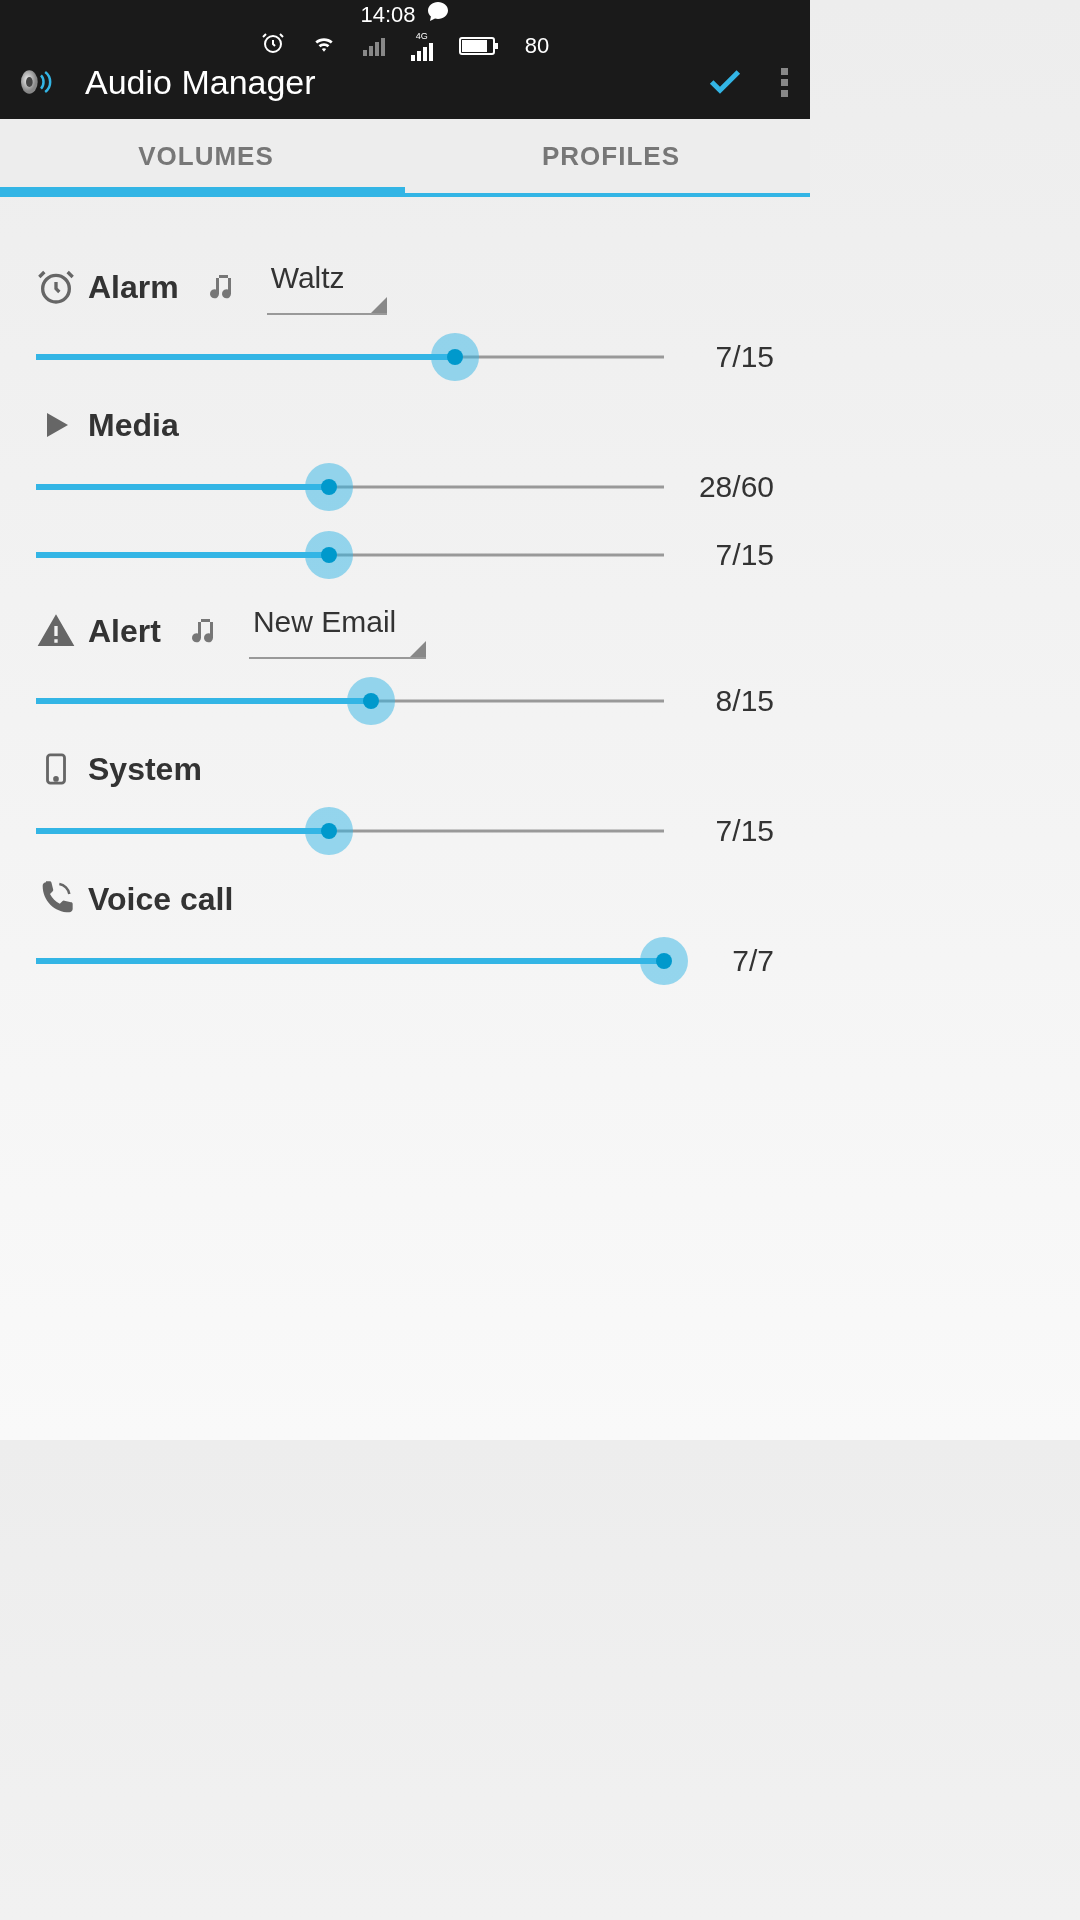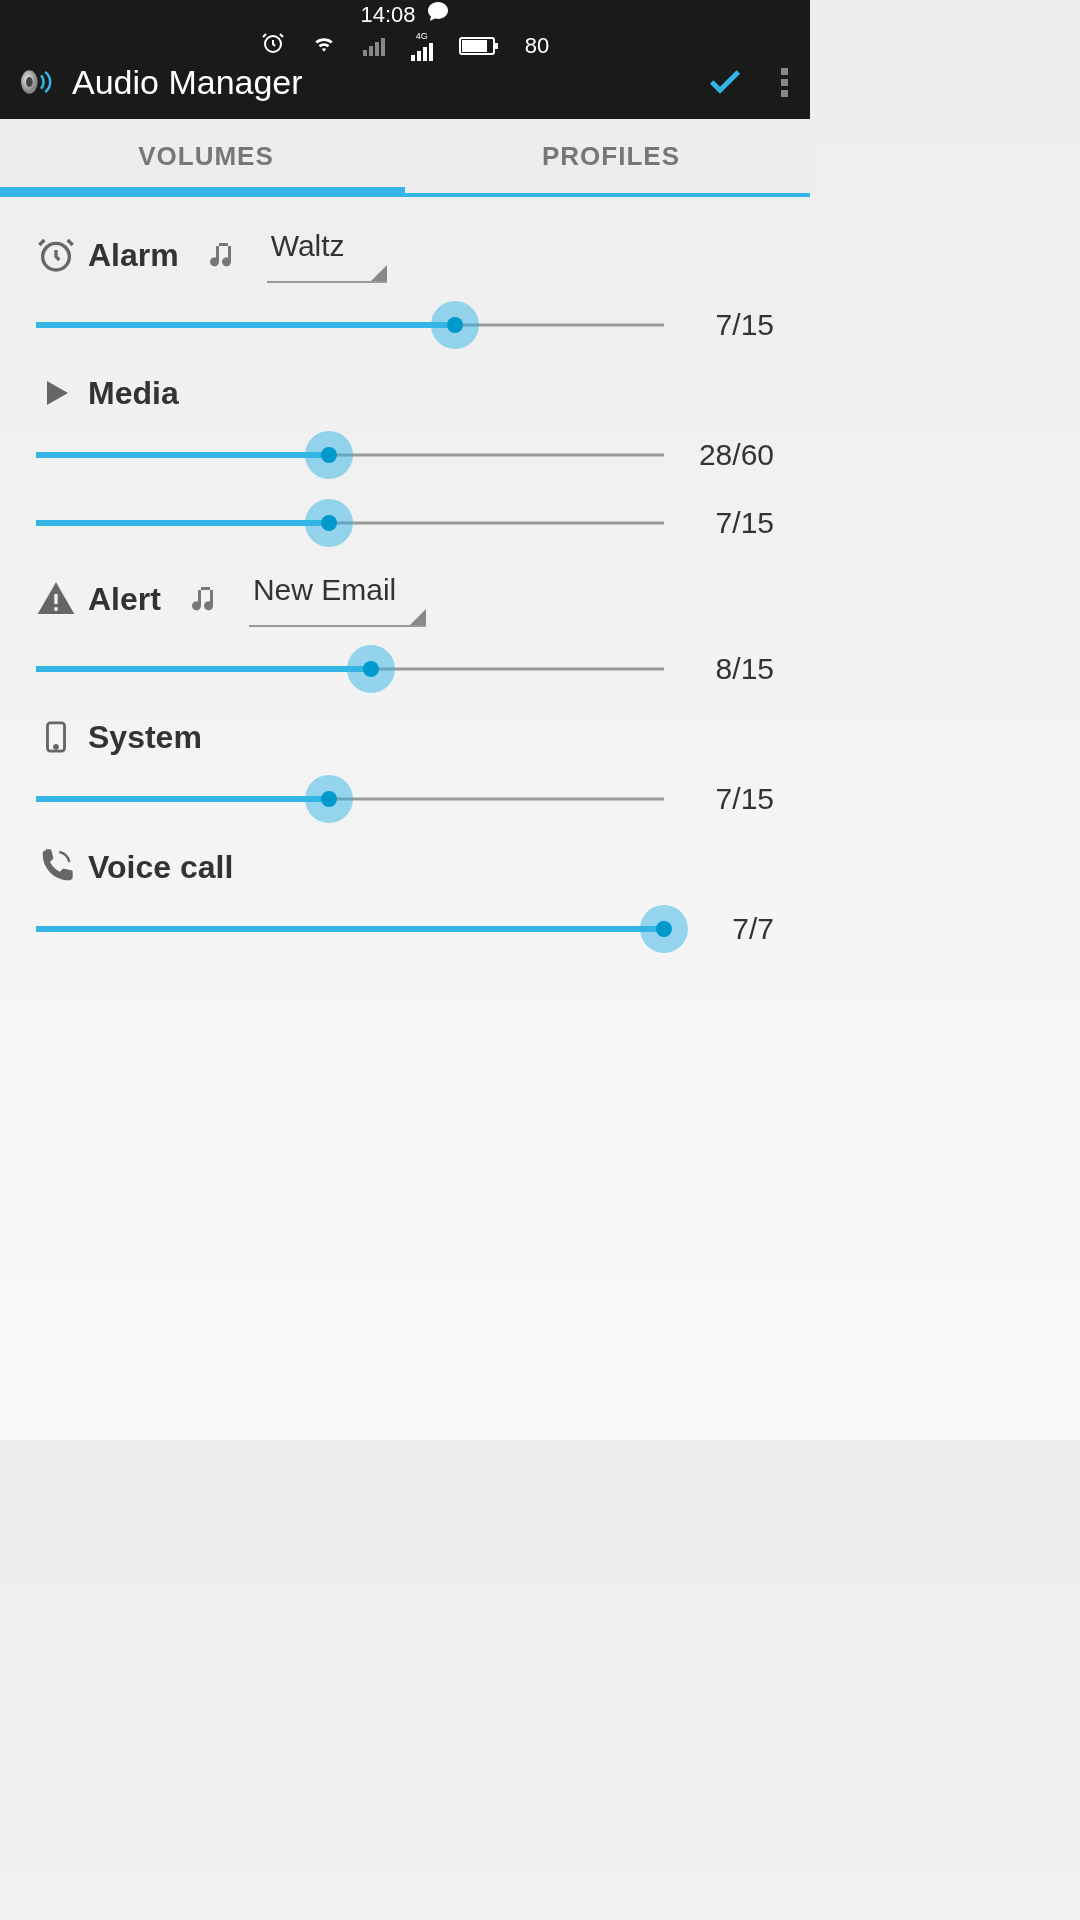--- a/index.html
+++ b/index.html
@@ -42,20 +42,21 @@
     display: flex;
     align-items: center;
     padding: 0 16px;
     gap: 16px;
   }
   .app-title {
     color: #fff;
     font-size: 34px;
     font-weight: 400;
     flex: 1;
+    margin-left: 13px;
   }
   .tabs {
     display: flex;
     height: 78px;
     background: #ededed;
     border-bottom: 4px solid #33b5e5;
   }
   .tab {
     flex: 1;
     display: flex;
@@ -68,21 +69,21 @@
     position: relative;
     padding-left: 7px;
   }
   .tab.active::after {
     content: "";
     position: absolute;
     left: 0; right: 0; bottom: -4px;
     height: 10px;
     background: #33b5e5;
   }
-  .content { padding: 30px 36px; }
+  .content { padding: 30px 36px; margin-top: 32px; }
   .channel { margin-bottom: 28px; }
   .channel-header {
     display: flex;
     align-items: center;
     gap: 12px;
     margin-bottom: 22px;
   }
   .channel-label {
     font-size: 32px;
     font-weight: 700;

